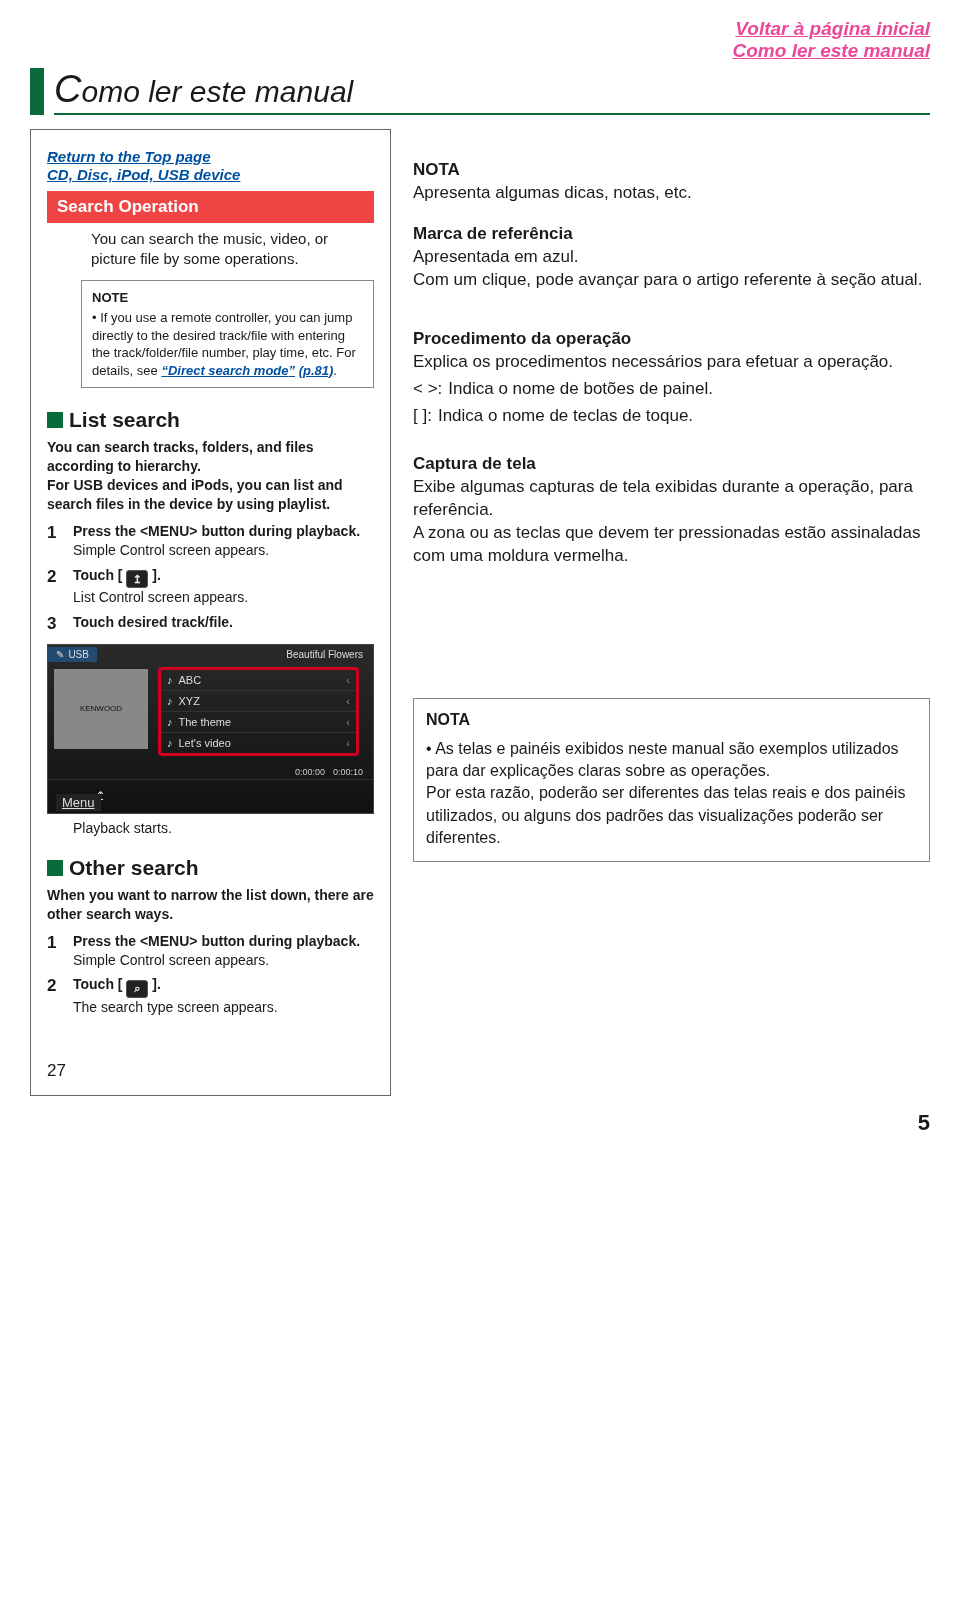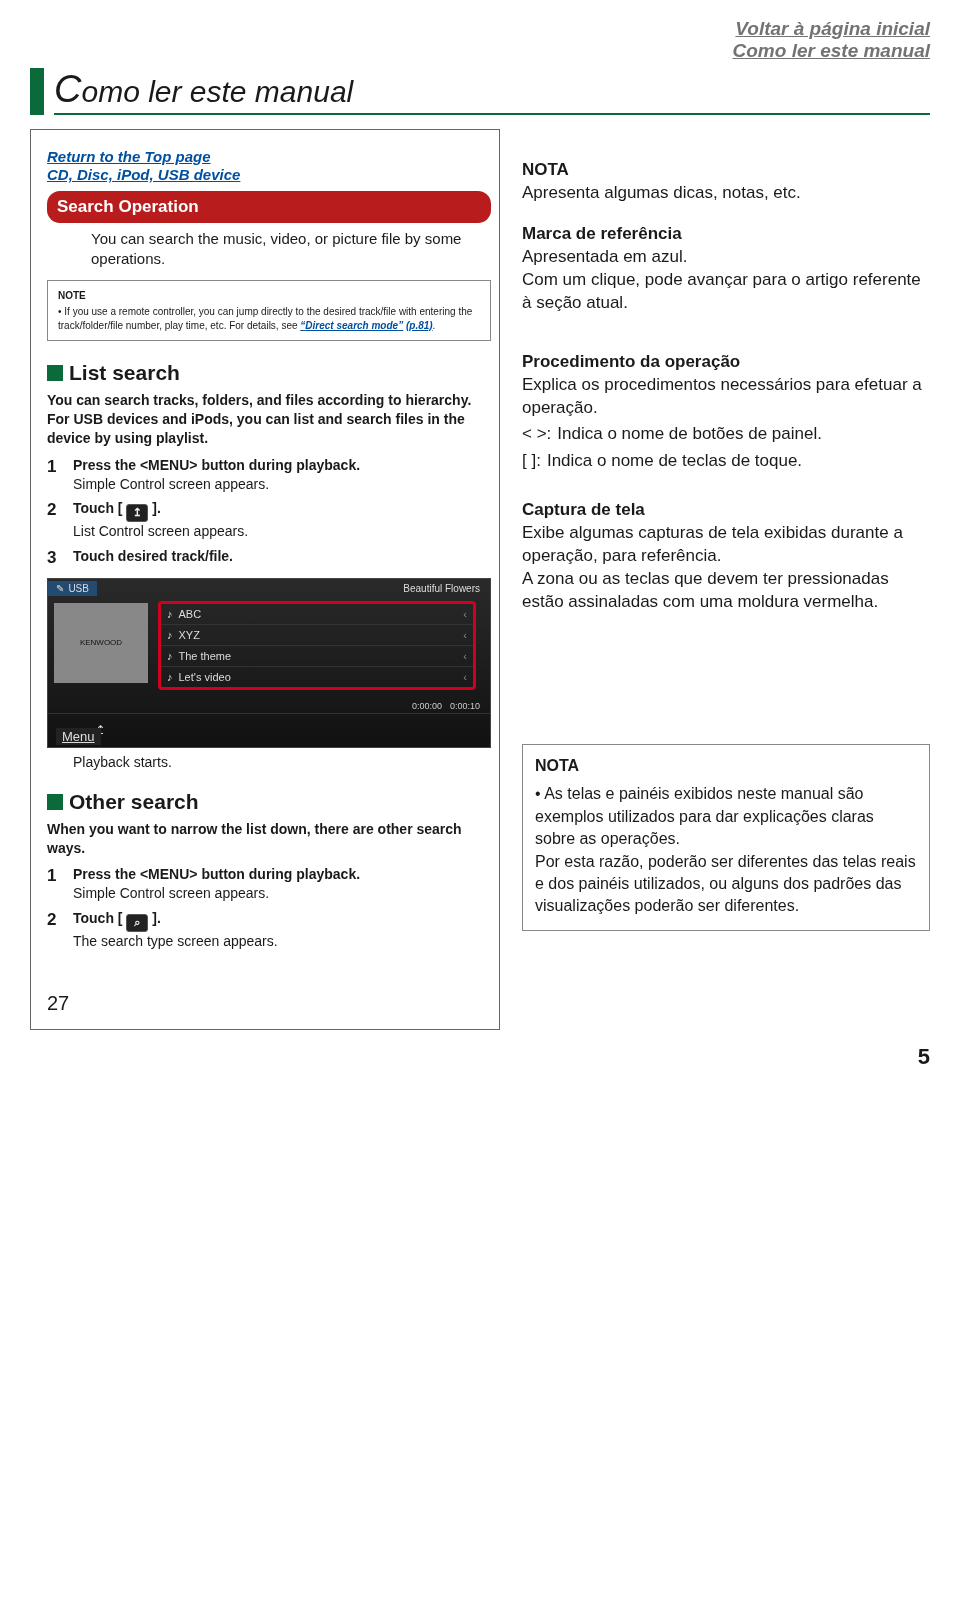--- a/index.html
+++ b/index.html
@@ -8,21 +8,21 @@
     background: #fff;
     width: 960px;
     margin: 0 auto;
     color: #1a1a1a;
     padding: 18px 30px 30px 30px;
     position: relative;
   }
   .top-links { text-align: right; margin-bottom: 6px; }
   .top-links a {
     display: block;
-    color: #737373;
+    color: #ec4899;
     font-weight: 700;
     font-style: italic;
     font-size: 19px;
     text-decoration: underline;
     cursor: pointer;
   }
   .page-title-wrap {
     border-left: 14px solid #0a6a3a;
     padding-left: 10px;
     margin-bottom: 14px;
@@ -31,38 +31,37 @@
     font-style: italic;
     font-size: 30px;
     font-weight: 400;
     border-bottom: 2px solid #0a6a3a;
     padding-bottom: 2px;
     display: inline-block;
     width: 100%;
   }
   .page-title-wrap h1 .cap { font-size: 38px; font-weight: 400; }
   .cols { display: flex; gap: 22px; align-items: flex-start; }
-  .left-col { width: 470px; border: 1px solid #666; padding: 18px 8px 18px 16px; position: relative; }
+  .left-col { width: 361px; border: 1px solid #666; padding: 18px 16px 18px 16px; position: relative; }
   .right-col { flex: 1; padding-top: 2px; }
 
   .blue-link { color: #0050a0; text-decoration: underline; font-weight: 700; font-style: italic; font-size: 15px; display: block; }
   .blue-link + .blue-link { margin-top: 1px; }
 
   .op-bar {
-    background: #b91c1c;
+    background: #ef4444;
     color: #fff;
     font-weight: 700;
     font-size: 17px;
     padding: 6px 10px;
     margin-top: 8px;
-    border-radius: 13px;
   }
   .op-desc { font-weight: 400; font-size: 15px; margin-top: 6px; line-height: 1.35; margin-left: 44px; }
 
-  .note-box { border: 1px solid #888; margin-top: 10px; padding: 8px 10px; font-size: 10px; line-height: 1.35; }
+  .note-box { border: 1px solid #888; margin-top: 10px; padding: 8px 10px; font-size: 13px; line-height: 1.35; margin-left: 34px; }
   .note-box .note-h { font-weight: 700; margin-bottom: 3px; }
   .note-box .quoted-link { color: #0050a0; font-style: italic; font-weight: 700; text-decoration: underline; }
   .note-box .quoted-link::before { content: "“"; }
   .note-box .quoted-link::after  { content: "”"; }
 
   .sub-h { margin-top: 20px; display: flex; align-items: center; gap: 6px; font-weight: 700; font-size: 21px; }
   .sub-mark { width: 16px; height: 16px; background: #0a6a3a; display: inline-block; }
   .sub-body { font-weight: 700; font-size: 14px; line-height: 1.35; margin-top: 6px; }
 
   .steps { margin-top: 8px; }
@@ -90,21 +89,21 @@
   .ss-art {
     position: absolute; top: 24px; left: 6px; width: 94px; height: 80px;
     background: #888; display: flex; align-items: center; justify-content: center;
     font-size: 8px; text-align: center; color: #111;
   }
   .ss-ctrl { position: absolute; bottom: 0; left: 0; right: 0; height: 34px; display: flex; align-items: center; gap: 12px; padding: 0 10px; border-top: 1px solid #333; font-size: 12px; }
   .ss-ctrl .menu { position: absolute; bottom: 2px; left: 8px; font-size: 13px; background: #222; padding: 1px 6px; text-decoration: underline; }
   .ss-time { position: absolute; right: 10px; bottom: 36px; font-size: 9px; color: #ccc; display: flex; gap: 8px; }
 
   .plain { font-size: 14px; margin-top: 6px; }
-  .pgnum { position: absolute; bottom: 14px; left: 16px; font-size: 20px; }
+  .pgnum { position: absolute; bottom: 14px; left: 16px; font-size: 17px; }
 
   .desc-block { margin-bottom: 18px; font-size: 17px; line-height: 1.35; }
   .desc-block .t { font-weight: 700; }
   .indent-row { display: flex; gap: 6px; margin-top: 4px; }
   .indent-row .sym { white-space: nowrap; }
   .indent-row .txt { }
 
   .nota-box { border: 1px solid #888; padding: 10px 12px 12px 12px; font-size: 16px; line-height: 1.4; margin-top: 130px; }
   .nota-box .h { font-weight: 700; margin-bottom: 6px; }
   .nota-box ul { list-style: none; padding-left: 0; }

